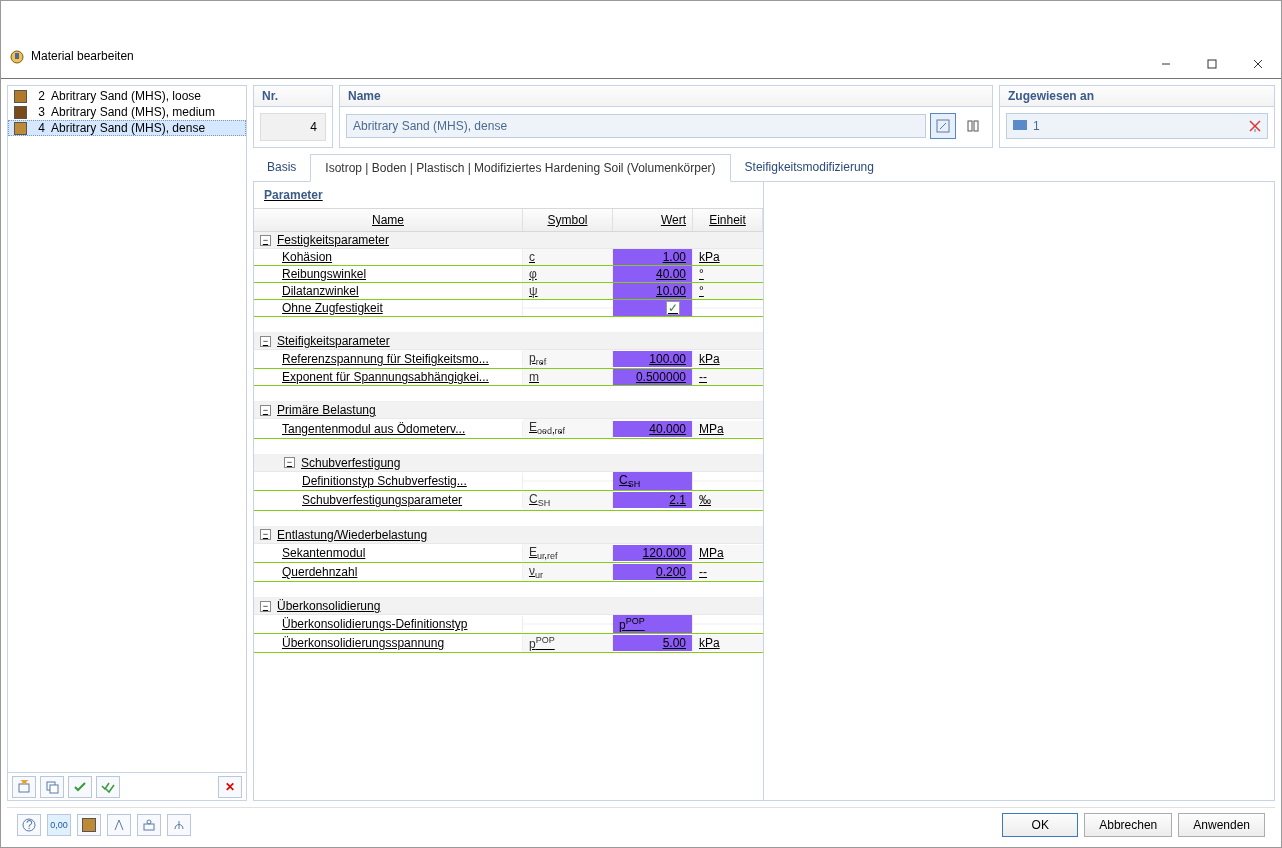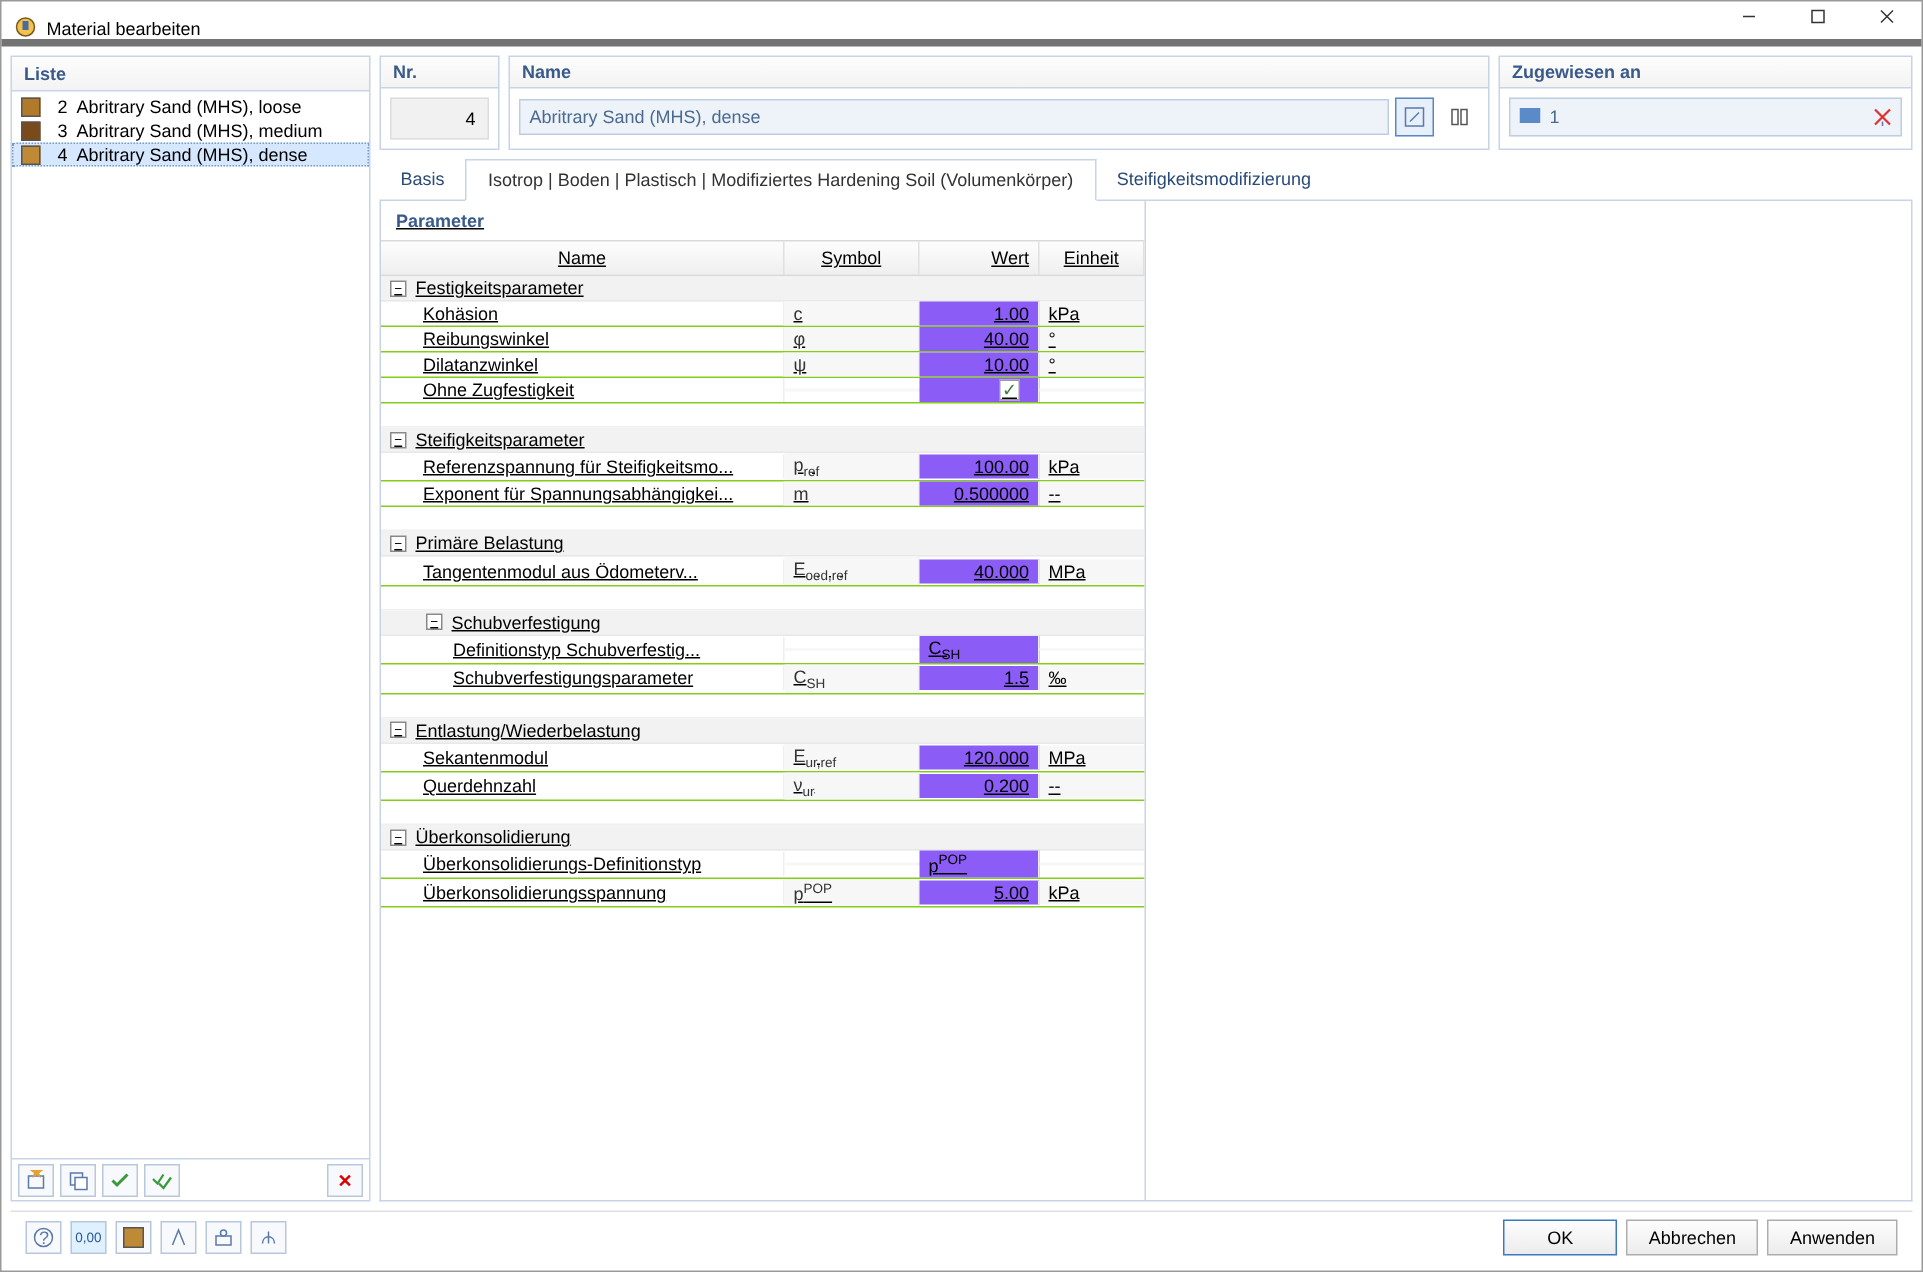--- a/index.html
+++ b/index.html
@@ -1,18 +1,18 @@
 <!DOCTYPE html>
 <html><head>
 <meta charset="utf-8">
 <style>
 * { box-sizing: border-box; font-family: "Segoe UI", Tahoma, sans-serif; font-size: 12px; }
 body { margin: 0; background: #fff; color: #000; }
 .window { width: 1282px; height: 848px; border: 1px solid #999; display: flex; flex-direction: column; background: #fff; }
-.titlebar { height: 30px; display: flex; align-items: flex-end; padding: 0 0 0 8px; border-bottom: 5px solid #737373; }
+.titlebar { height: 30px; display: flex; align-items: flex-start; padding: 0 0 0 8px; border-bottom: 1px solid #737373; margin-top: 48px; }
 .titlebar .app-icon { width:16px; height:16px; margin-right:6px; }
 .titlebar .title { flex: 1; }
 .titlebar .win-btn { width:46px; height:30px; display:flex; align-items:center; justify-content:center; }
 .content { flex:1; display:flex; flex-direction: column; padding:6px; gap:6px; }
 .upper { flex:1; display:flex; gap:6px; min-height:0; }
 .left-panel { width:240px; border:1px solid #c7d4e6; display:flex; flex-direction:column; }
 .panel-header { background:linear-gradient(#fdfdfd,#f3f3f3); border-bottom:1px solid #c7d4e6; padding:4px 8px; color:#3a5a8a; font-weight:bold; }
 .list-body { flex:1; overflow:auto; padding:2px 0; }
 .list-item { display:flex; align-items:center; padding:1px 6px; gap:6px; cursor:default; }
 .list-item.selected { background:#d6e8ff; outline:1px dotted #7a9acb; outline-offset:-1px; }
@@ -98,21 +98,20 @@
           <line x1="1" y1="1" x2="9" y2="9" stroke="#333"></line>
           <line x1="9" y1="1" x2="1" y2="9" stroke="#333"></line>
         </svg>
       </div>
  </div>
 
  <div class="content">
   <div class="upper">
 
    <div class="left-panel">
-    <div class="panel-header">Liste</div>
     <div class="list-body" id="list-body">
             <div class="list-item">
               <span class="swatch" style="background:#b07a2a"></span>
               <span class="num">2</span>
               <span>Abritrary Sand (MHS), loose</span>
             </div>
             <div class="list-item">
               <span class="swatch" style="background:#7a4a1a"></span>
               <span class="num">3</span>
               <span>Abritrary Sand (MHS), medium</span>
@@ -278,21 +277,21 @@
                 </div>
        <div class="row sub2">
                   <div class="cell-name">Definitionstyp Schubverfestig...</div>
                   <div class="cell-sym"></div>
                   <div class="cell-val" style="text-align:left">C<sub>SH</sub></div>
                   <div class="cell-unit"></div>
                 </div>
        <div class="row sub2">
                   <div class="cell-name">Schubverfestigungsparameter</div>
                   <div class="cell-sym">C<sub>SH</sub></div>
-                  <div class="cell-val">1.5</div>
+                  <div class="cell-val">2.1</div>
                   <div class="cell-unit">‰</div>
                 </div>
        <div class="spacer-row"></div>
 
        <div class="grp">
                   <span class="toggle">−</span>
                   <span>Entlastung/Wiederbelastung</span>
                 </div>
        <div class="row">
                   <div class="cell-name">Sekantenmodul</div>

